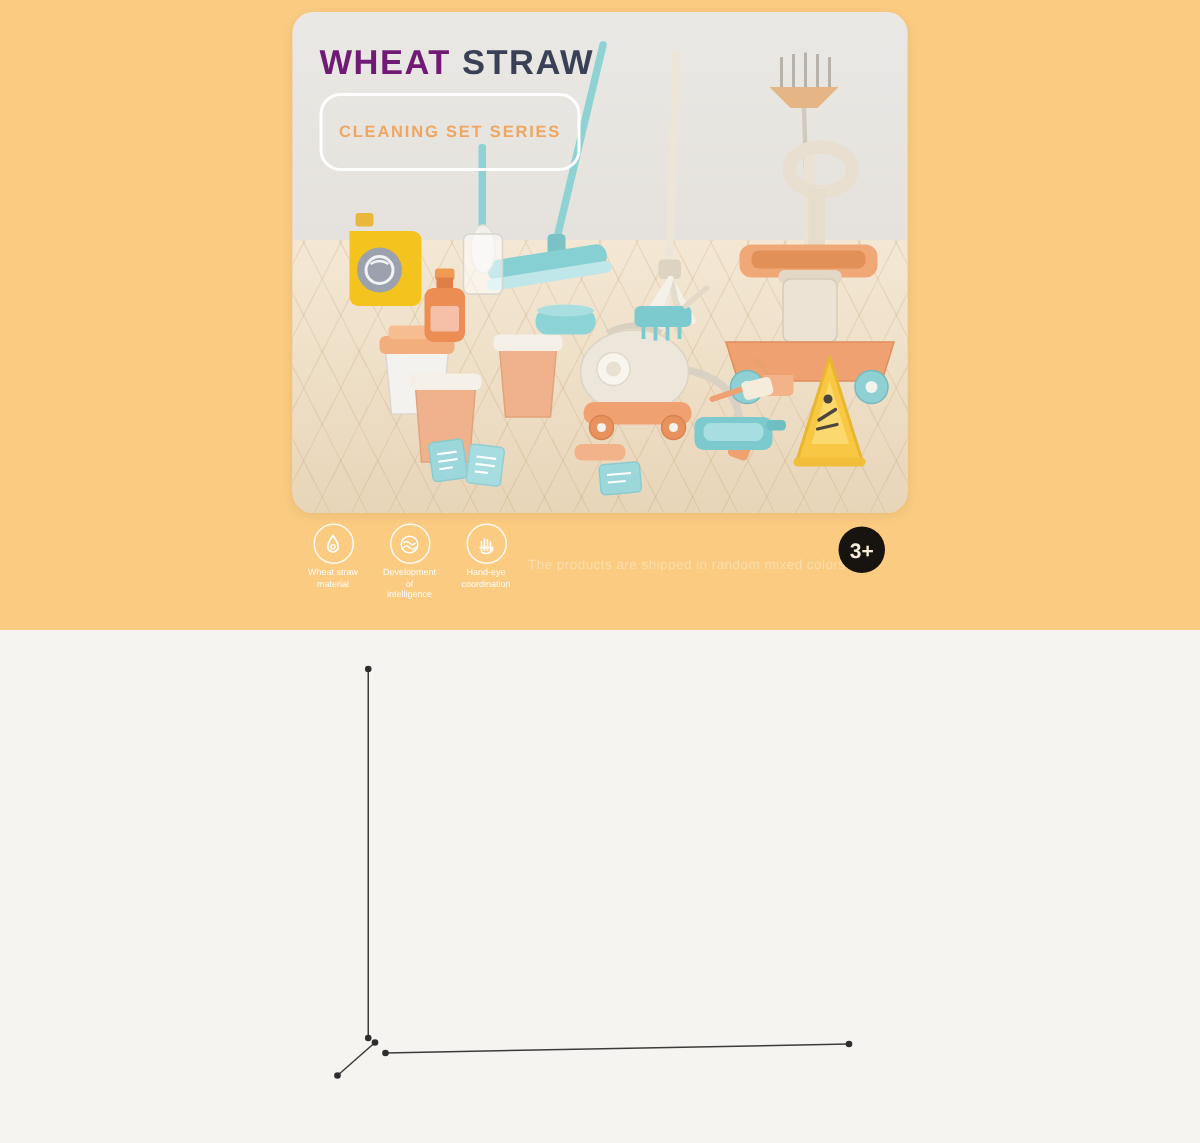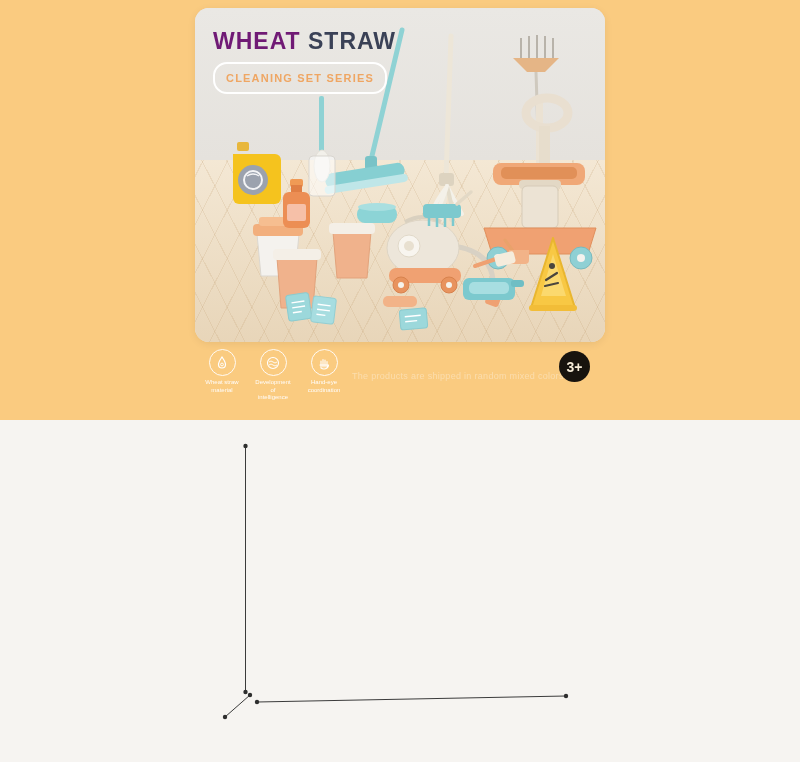--- a/index.html
+++ b/index.html
@@ -19,21 +19,21 @@
                    repeating-linear-gradient(63deg, rgba(185,145,95,0.16) 0 1px, transparent 1px 22px),
                    repeating-linear-gradient(-63deg, rgba(185,145,95,0.16) 0 1px, transparent 1px 22px),
                    linear-gradient(rgba(255,255,255,0.25), rgba(160,120,70,0.10)); }
   .photo-illustration { position:absolute; left:0; top:0; width:410px; height:334px; }
 
   .photo-headline { position:absolute; left:18px; top:20px; z-index:3; }
   .photo-headline .words { font-size:23px; font-weight:800; letter-spacing:1px; }
   .photo-headline .w1 { color:#701a75; }
   .photo-headline .w2 { color:#3A4156; }
   .series-pill { display:inline-block; margin-top:7px; border:2px solid #FFFFFF; border-radius:14px;
-                 padding:8px 11px; color:#EFA663; font-size:11px; font-weight:bold; letter-spacing:1.2px; }
+                 padding:18px 11px; color:#EFA663; font-size:11px; font-weight:bold; letter-spacing:1.2px; }
 
   .features-row { position:absolute; left:201px; top:349px; display:flex; gap:9px; }
   .feature { width:42px; text-align:center; color:#FFFFFF; }
   .feature .fcircle { width:27px; height:27px; margin:0 auto 3px; border:1.4px solid rgba(255,255,255,0.9);
                       border-radius:50%; display:flex; align-items:center; justify-content:center; }
   .feature .flabel { font-size:6px; line-height:1.25; color:rgba(255,255,255,0.95); }
 
   .watermark { position:absolute; left:352px; top:371px; width:235px; font-size:9px;
                color:rgba(255,255,255,0.35); letter-spacing:0.3px; white-space:nowrap; overflow:hidden; }
 

